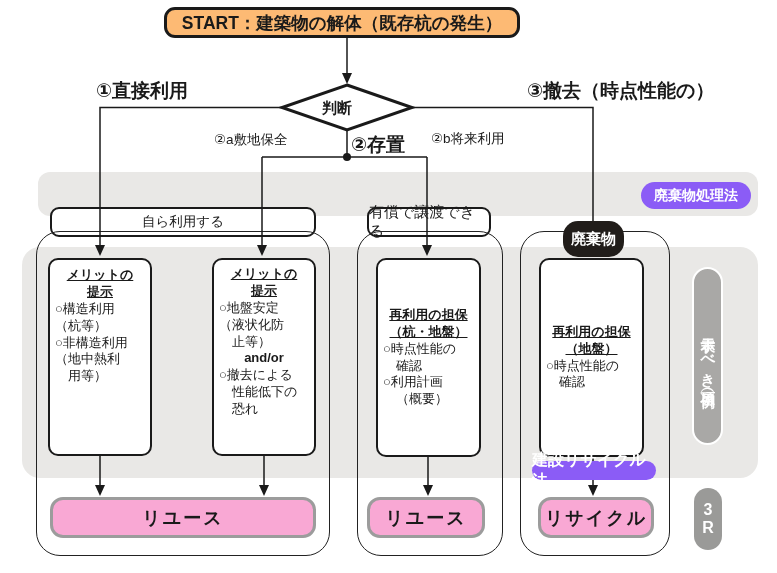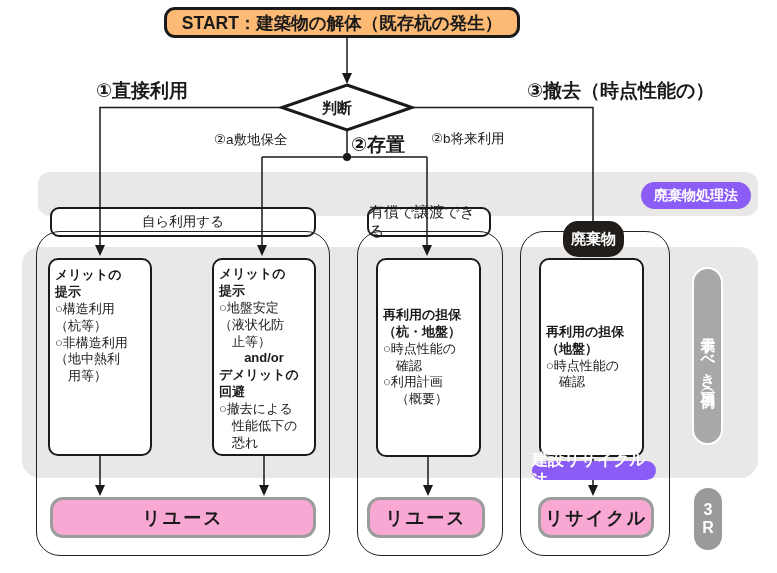--- a/index.html
+++ b/index.html
@@ -31,21 +31,21 @@
   .c1{left:36px;top:231px;width:294px;height:325px;}
   .c2{left:357px;top:231px;width:146px;height:325px;}
   .c3{left:520px;top:231px;width:150px;height:325px;}
   
   .ibox{border:2.6px solid #1a1a1a;border-radius:10px;background:#fff;z-index:1;
     font-size:13px;line-height:1.3;padding:7px 5px;}
   .b1{left:48px;top:258px;width:104px;height:198px;}
   .b2{left:212px;top:258px;width:104px;height:198px;padding-top:6px;}
   .b3{left:376px;top:258px;width:105px;height:199px;display:flex;flex-direction:column;justify-content:center;}
   .b4{left:539px;top:258px;width:105px;height:199px;display:flex;flex-direction:column;justify-content:center;}
-  .ibox .ttl{font-weight:bold;text-align:left;}
+  .ibox .ttl{font-weight:bold;text-align:center;text-decoration:underline;}
   .ibox .bd{text-align:left;}
   .ibox .mid{font-weight:bold;text-align:center;}
   
   .btn{border:3.5px solid #9c9c9c;border-radius:13px;background:#f9a8d4;font-weight:bold;font-size:18px;
     letter-spacing:2px;z-index:1;}
   .reuse1{left:50px;top:497px;width:266px;height:41px;}
   .reuse2{left:367px;top:497px;width:118px;height:41px;}
   .recycle{left:538px;top:497px;width:116px;height:41px;}
   .recycle-law{left:532px;top:461px;width:124px;height:19px;border-radius:10px;font-size:16px;z-index:3;}
   
@@ -101,22 +101,20 @@
 （地中熱利
 　用等）</div>
   </div>
   <div class="abs ibox b2">
     <div class="ttl pre">メリットの
 提示</div>
     <div class="bd pre">○地盤安定
 （液状化防
 　止等）</div>
     <div class="mid">and/or</div>
-    <div class="ttl pre">デメリットの
-回避</div>
     <div class="bd pre">○撤去による
 　性能低下の
 　恐れ</div>
   </div>
   <div class="abs ibox b3">
     <div class="ttl pre">再利用の担保
 （杭・地盤）</div>
     <div class="bd pre">○時点性能の
 　確認
 ○利用計画

